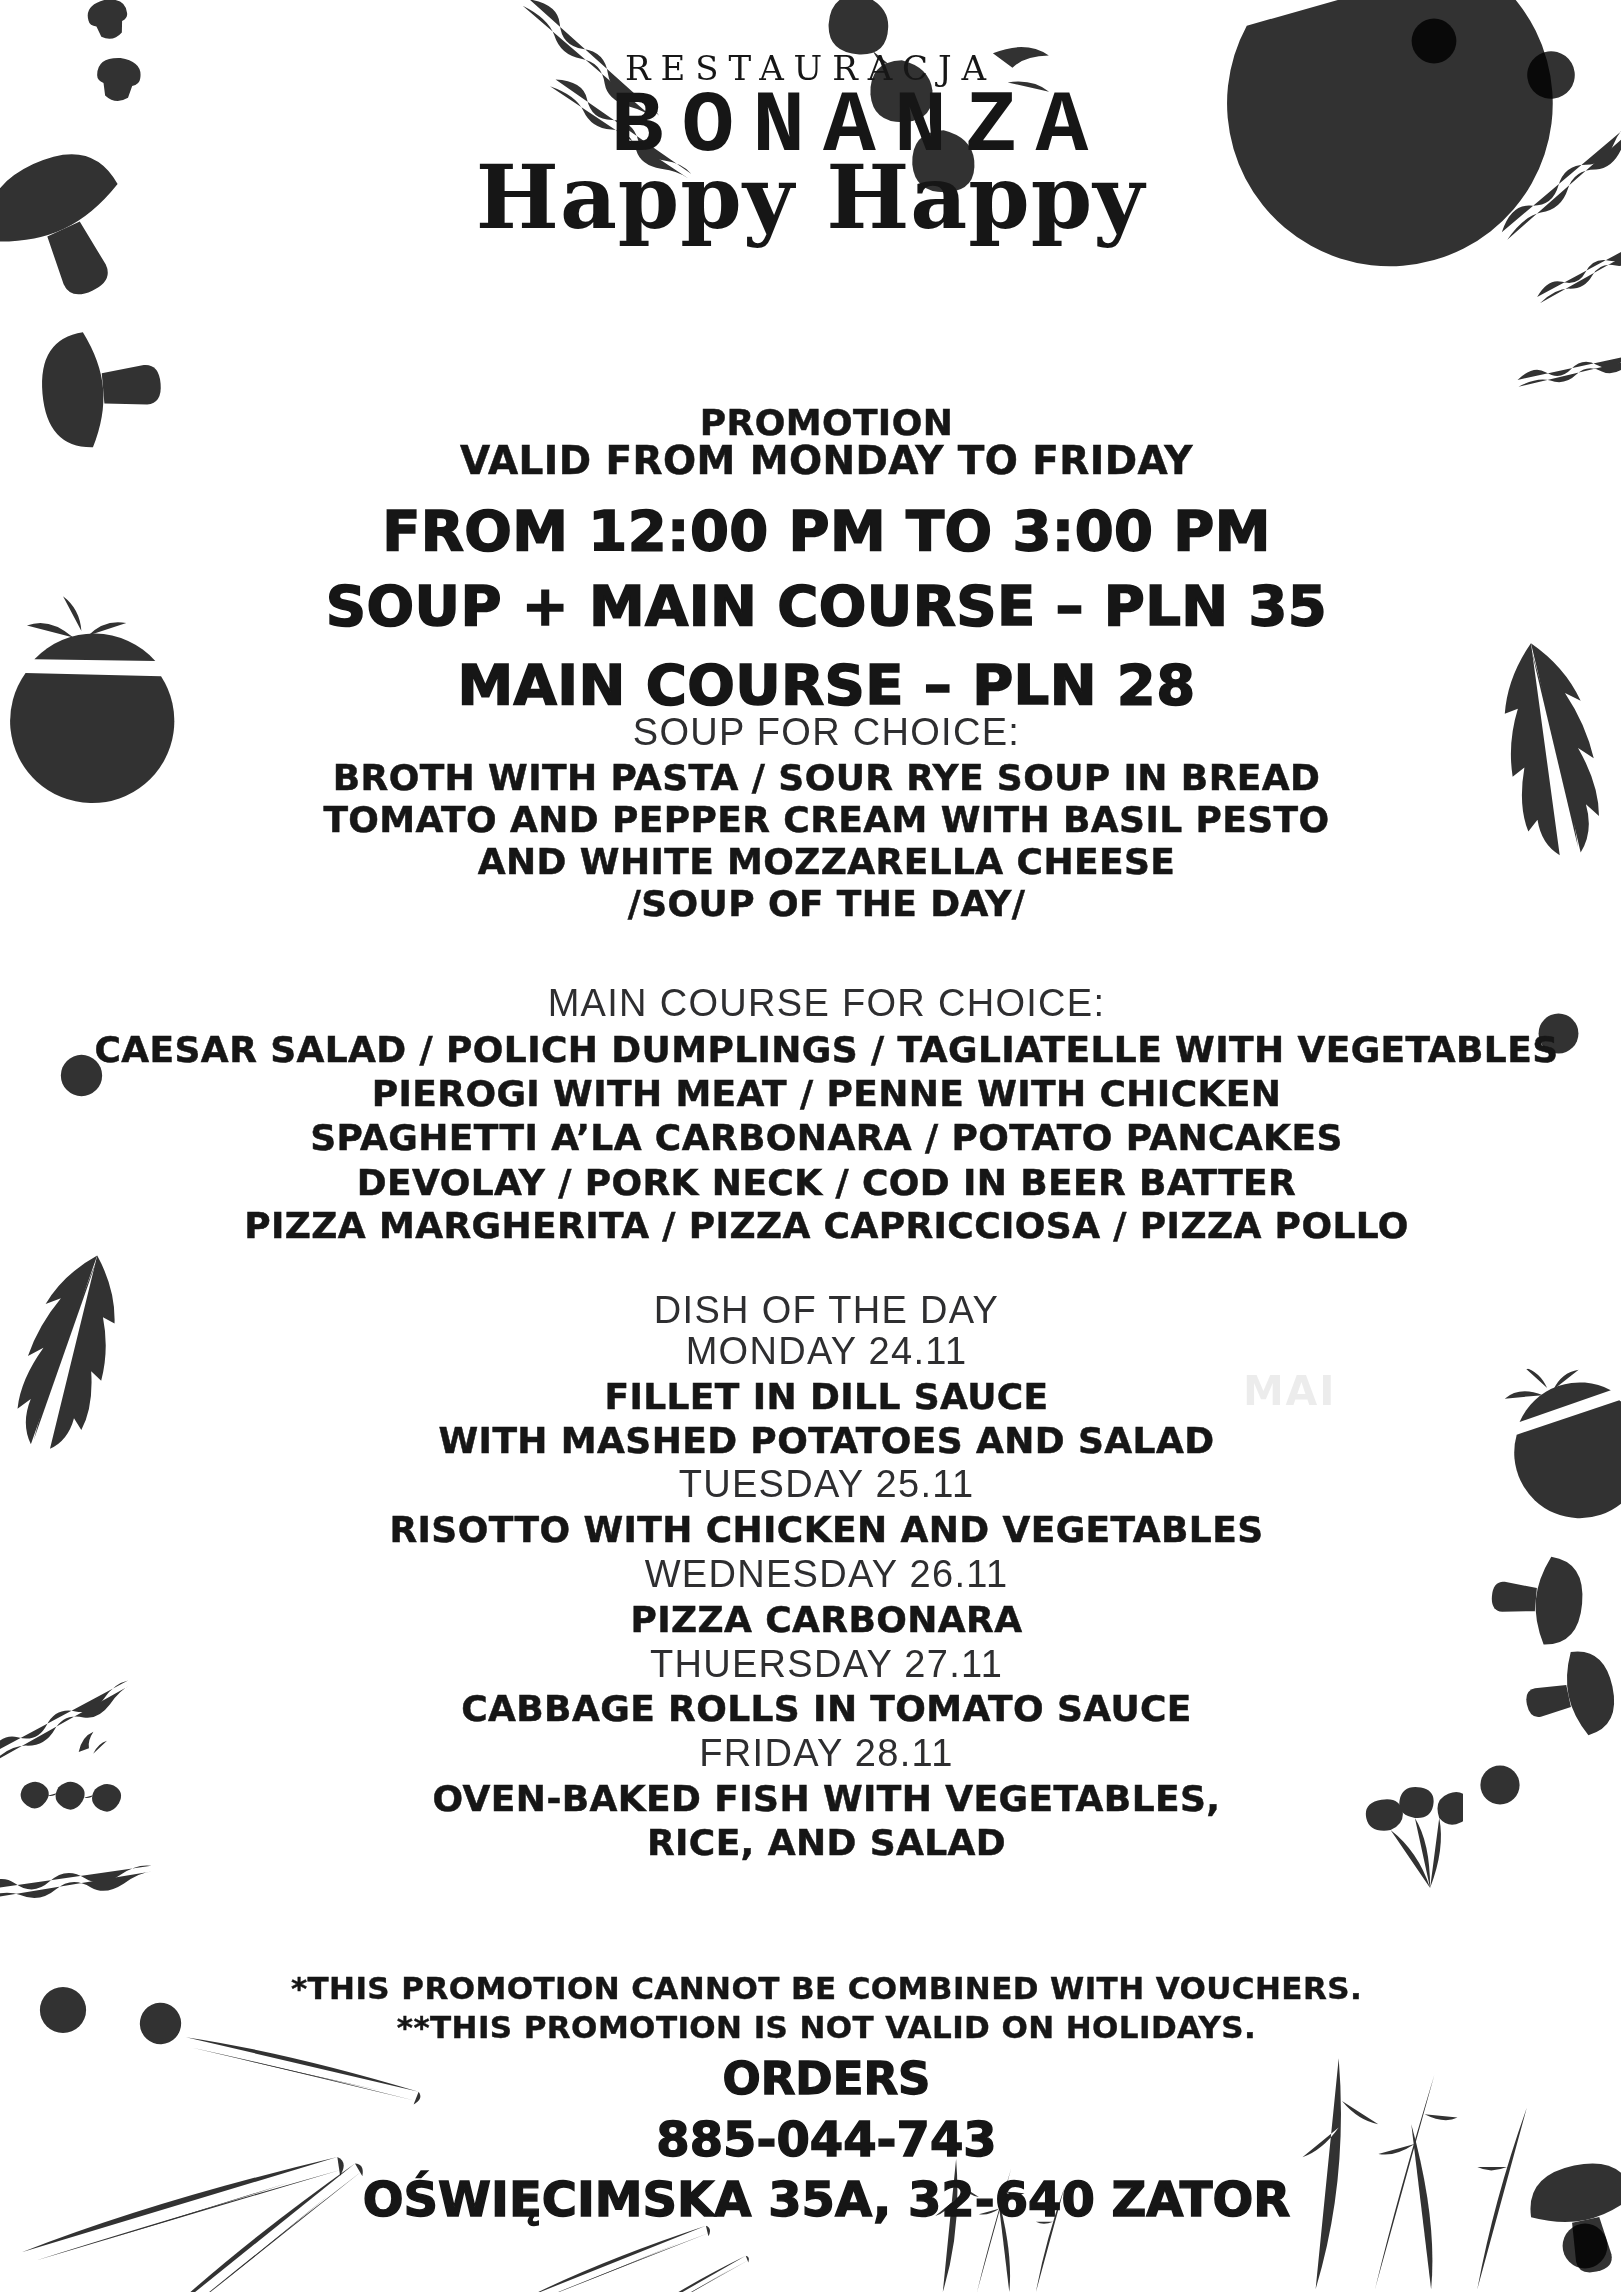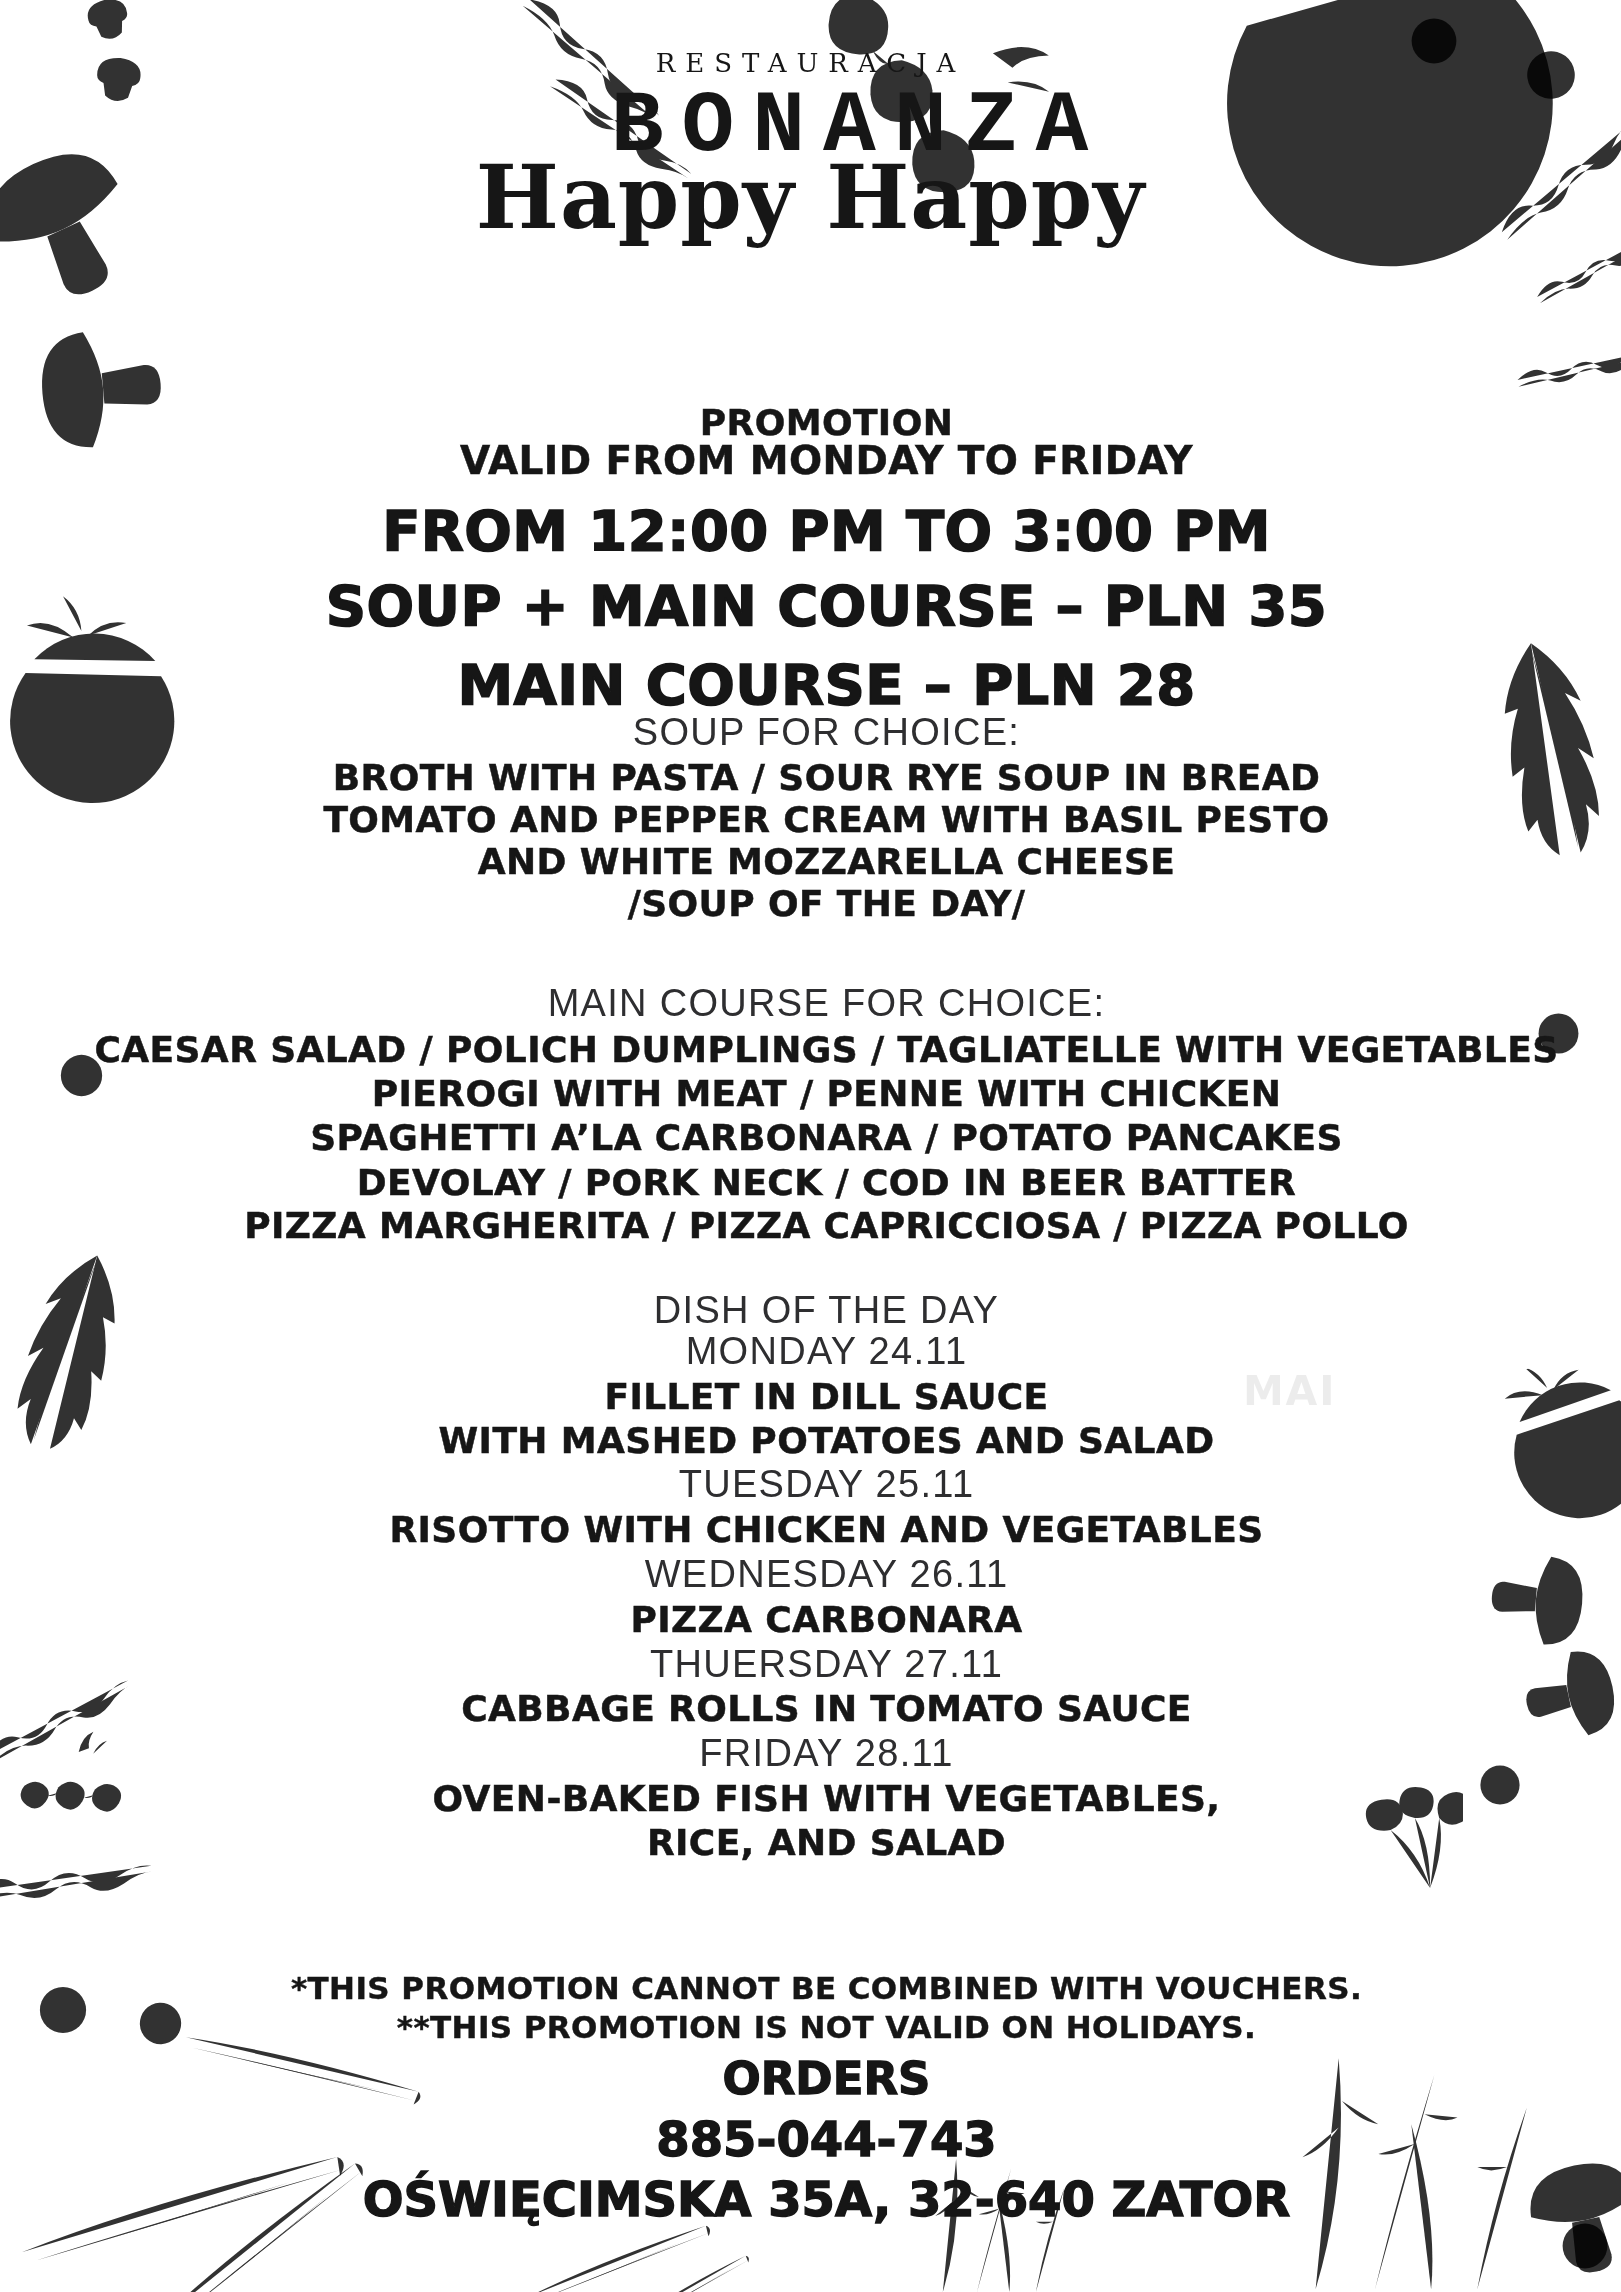--- a/index.html
+++ b/index.html
@@ -11,21 +11,21 @@
     font-family:"DejaVu Sans",sans-serif;
   }
   #poster{position:absolute;inset:0;width:1621px;height:2293px;}
   .line{
     position:absolute;left:0;width:100%;
     text-align:center;white-space:nowrap;
     color:#161616;
   }
   .shift{transform:translateX(16px);}
   
-  .brand-label{font-family:"DejaVu Serif",serif;font-size:26px;letter-spacing:9.9px;font-weight:500;}
+  .brand-label{font-family:"DejaVu Serif",serif;font-size:34px;letter-spacing:9.9px;font-weight:500;}
   .brand-name{font-family:Liberation Mono, monospace;font-size:88px;letter-spacing:18px;font-weight:bold;padding-left:48px;}
   .poster-title{font-family:"DejaVu Serif",serif;font-size:88px;font-weight:bold;letter-spacing:0.9px;}
   
   .b{font-weight:bold;font-size:36px;letter-spacing:0.4px;-webkit-text-stroke:0.5px #161616;}
   .xb{font-weight:bold;font-size:56px;letter-spacing:0.4px;-webkit-text-stroke:1.6px #161616;}
   .lt{font-family:"Liberation Sans",sans-serif;font-weight:400;font-size:38px;letter-spacing:1.3px;color:#2e2e30;}
   .fn{font-weight:bold;font-size:31px;letter-spacing:0.4px;-webkit-text-stroke:0.4px #161616;}
   .orders{font-weight:bold;font-size:45px;-webkit-text-stroke:1.3px #161616;}
   .phone,.address{font-weight:bold;font-size:48px;-webkit-text-stroke:1.4px #161616;}
   .watermark{

